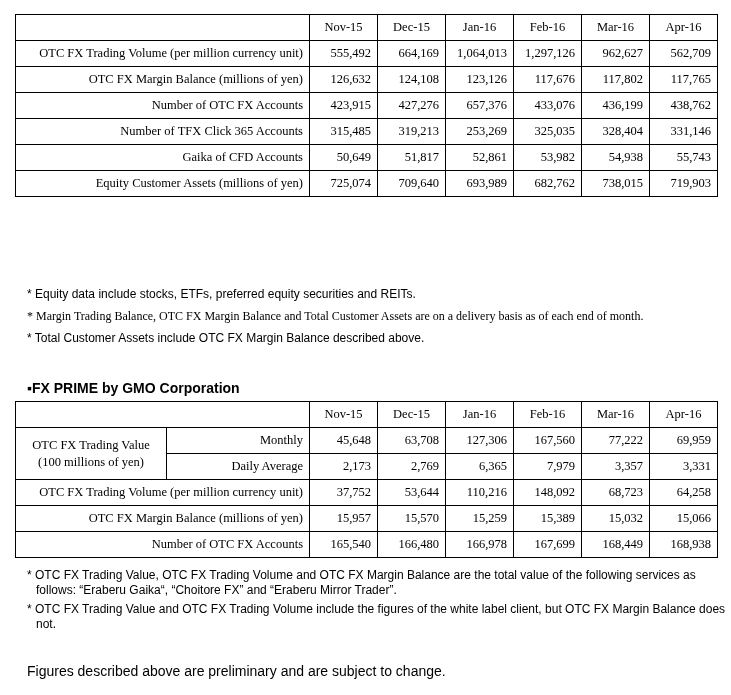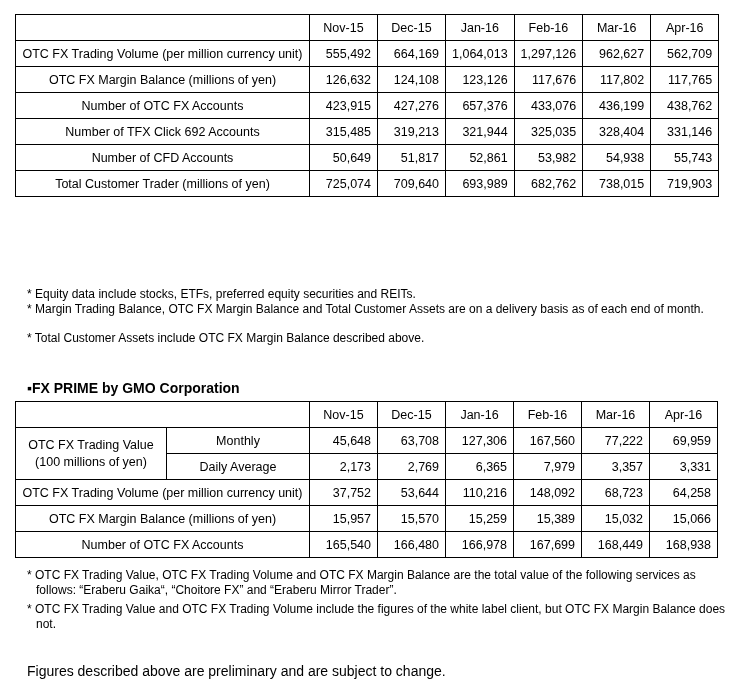--- a/index.html
+++ b/index.html
@@ -2,29 +2,29 @@
 <html><head>
   <meta charset="utf-8">
   <style>
     html, body { margin: 0; padding: 0; background: #ffffff; }
     body {
       width: 731px; height: 695px; position: relative; overflow: hidden;
       font-family: "Liberation Sans", sans-serif; color: #000000;
     }
     table.grid {
       position: absolute; border-collapse: collapse; table-layout: fixed;
-      font-family: Liberation Sans, sans-serif; font-size: 12.5px;
+      font-family: Liberation Serif, serif; font-size: 12.5px;
     }
     table.grid td {
       border: 1px solid #000000; padding: 0 6px; height: 25px;
       white-space: nowrap; overflow: hidden;
     }
     table.grid td.num { text-align: right; }
     table.grid td.hdr { text-align: center; }
-    table.grid td.lbl { text-align: center; margin-left: 12px; }
+    table.grid td.lbl { text-align: right; margin-left: 12px; }
     #t1 { left: 15px; top: 14px; }
     #t1 td { height: 25px; }
     #t2 { left: 15px; top: 401px; }
     #t2 td { height: 25px; }
     .note {
       position: absolute; font-size: 12px; line-height: 15px;
       font-family: "Liberation Sans", sans-serif;
     }
     .section-title {
       position: absolute; left: 27px; top: 380px; font-weight: bold; font-size: 14px;
@@ -81,51 +81,51 @@
     <tr>
         <td class="lbl">Number of OTC FX Accounts</td>
         <td class="num">423,915</td>
         <td class="num">427,276</td>
         <td class="num">657,376</td>
         <td class="num">433,076</td>
         <td class="num">436,199</td>
         <td class="num">438,762</td>
       </tr>
     <tr>
-        <td class="lbl">Number of TFX Click 692 Accounts</td>
+        <td class="lbl">Number of TFX Click 365 Accounts</td>
         <td class="num">315,485</td>
         <td class="num">319,213</td>
-        <td class="num">321,944</td>
+        <td class="num">253,269</td>
         <td class="num">325,035</td>
         <td class="num">328,404</td>
         <td class="num">331,146</td>
       </tr>
     <tr>
-        <td class="lbl">Number of CFD Accounts</td>
+        <td class="lbl">Gaika of CFD Accounts</td>
         <td class="num">50,649</td>
         <td class="num">51,817</td>
         <td class="num">52,861</td>
         <td class="num">53,982</td>
         <td class="num">54,938</td>
         <td class="num">55,743</td>
       </tr>
     <tr>
-        <td class="lbl">Total Customer Trader (millions of yen)</td>
+        <td class="lbl">Equity Customer Assets (millions of yen)</td>
         <td class="num">725,074</td>
         <td class="num">709,640</td>
         <td class="num">693,989</td>
         <td class="num">682,762</td>
         <td class="num">738,015</td>
         <td class="num">719,903</td>
       </tr>
   </tbody>
 </table>
 
 <div class="note" style="left:27px; top:287px;">* Equity data include stocks, ETFs, preferred equity securities and REITs.</div>
-<div class="note" style="left:27px; top:302px;">* Margin Trading Balance, OTC FX Margin Balance and Total Customer Assets are on a delivery basis as of each end of month.</div>
+<div class="note" style="left:27px; top:309px;font-family:Liberation Serif, serif;">* Margin Trading Balance, OTC FX Margin Balance and Total Customer Assets are on a delivery basis as of each end of month.</div>
 <div class="note" style="left:27px; top:331px;">* Total Customer Assets include OTC FX Margin Balance described above.</div>
 
 <div class="section-title">▪FX PRIME by GMO Corporation</div>
 
 <table class="grid" id="t2">
   <colgroup>
     <col style="width:151px">
       <col style="width:143px">
       <col style="width:68px">
       <col style="width:68px">

